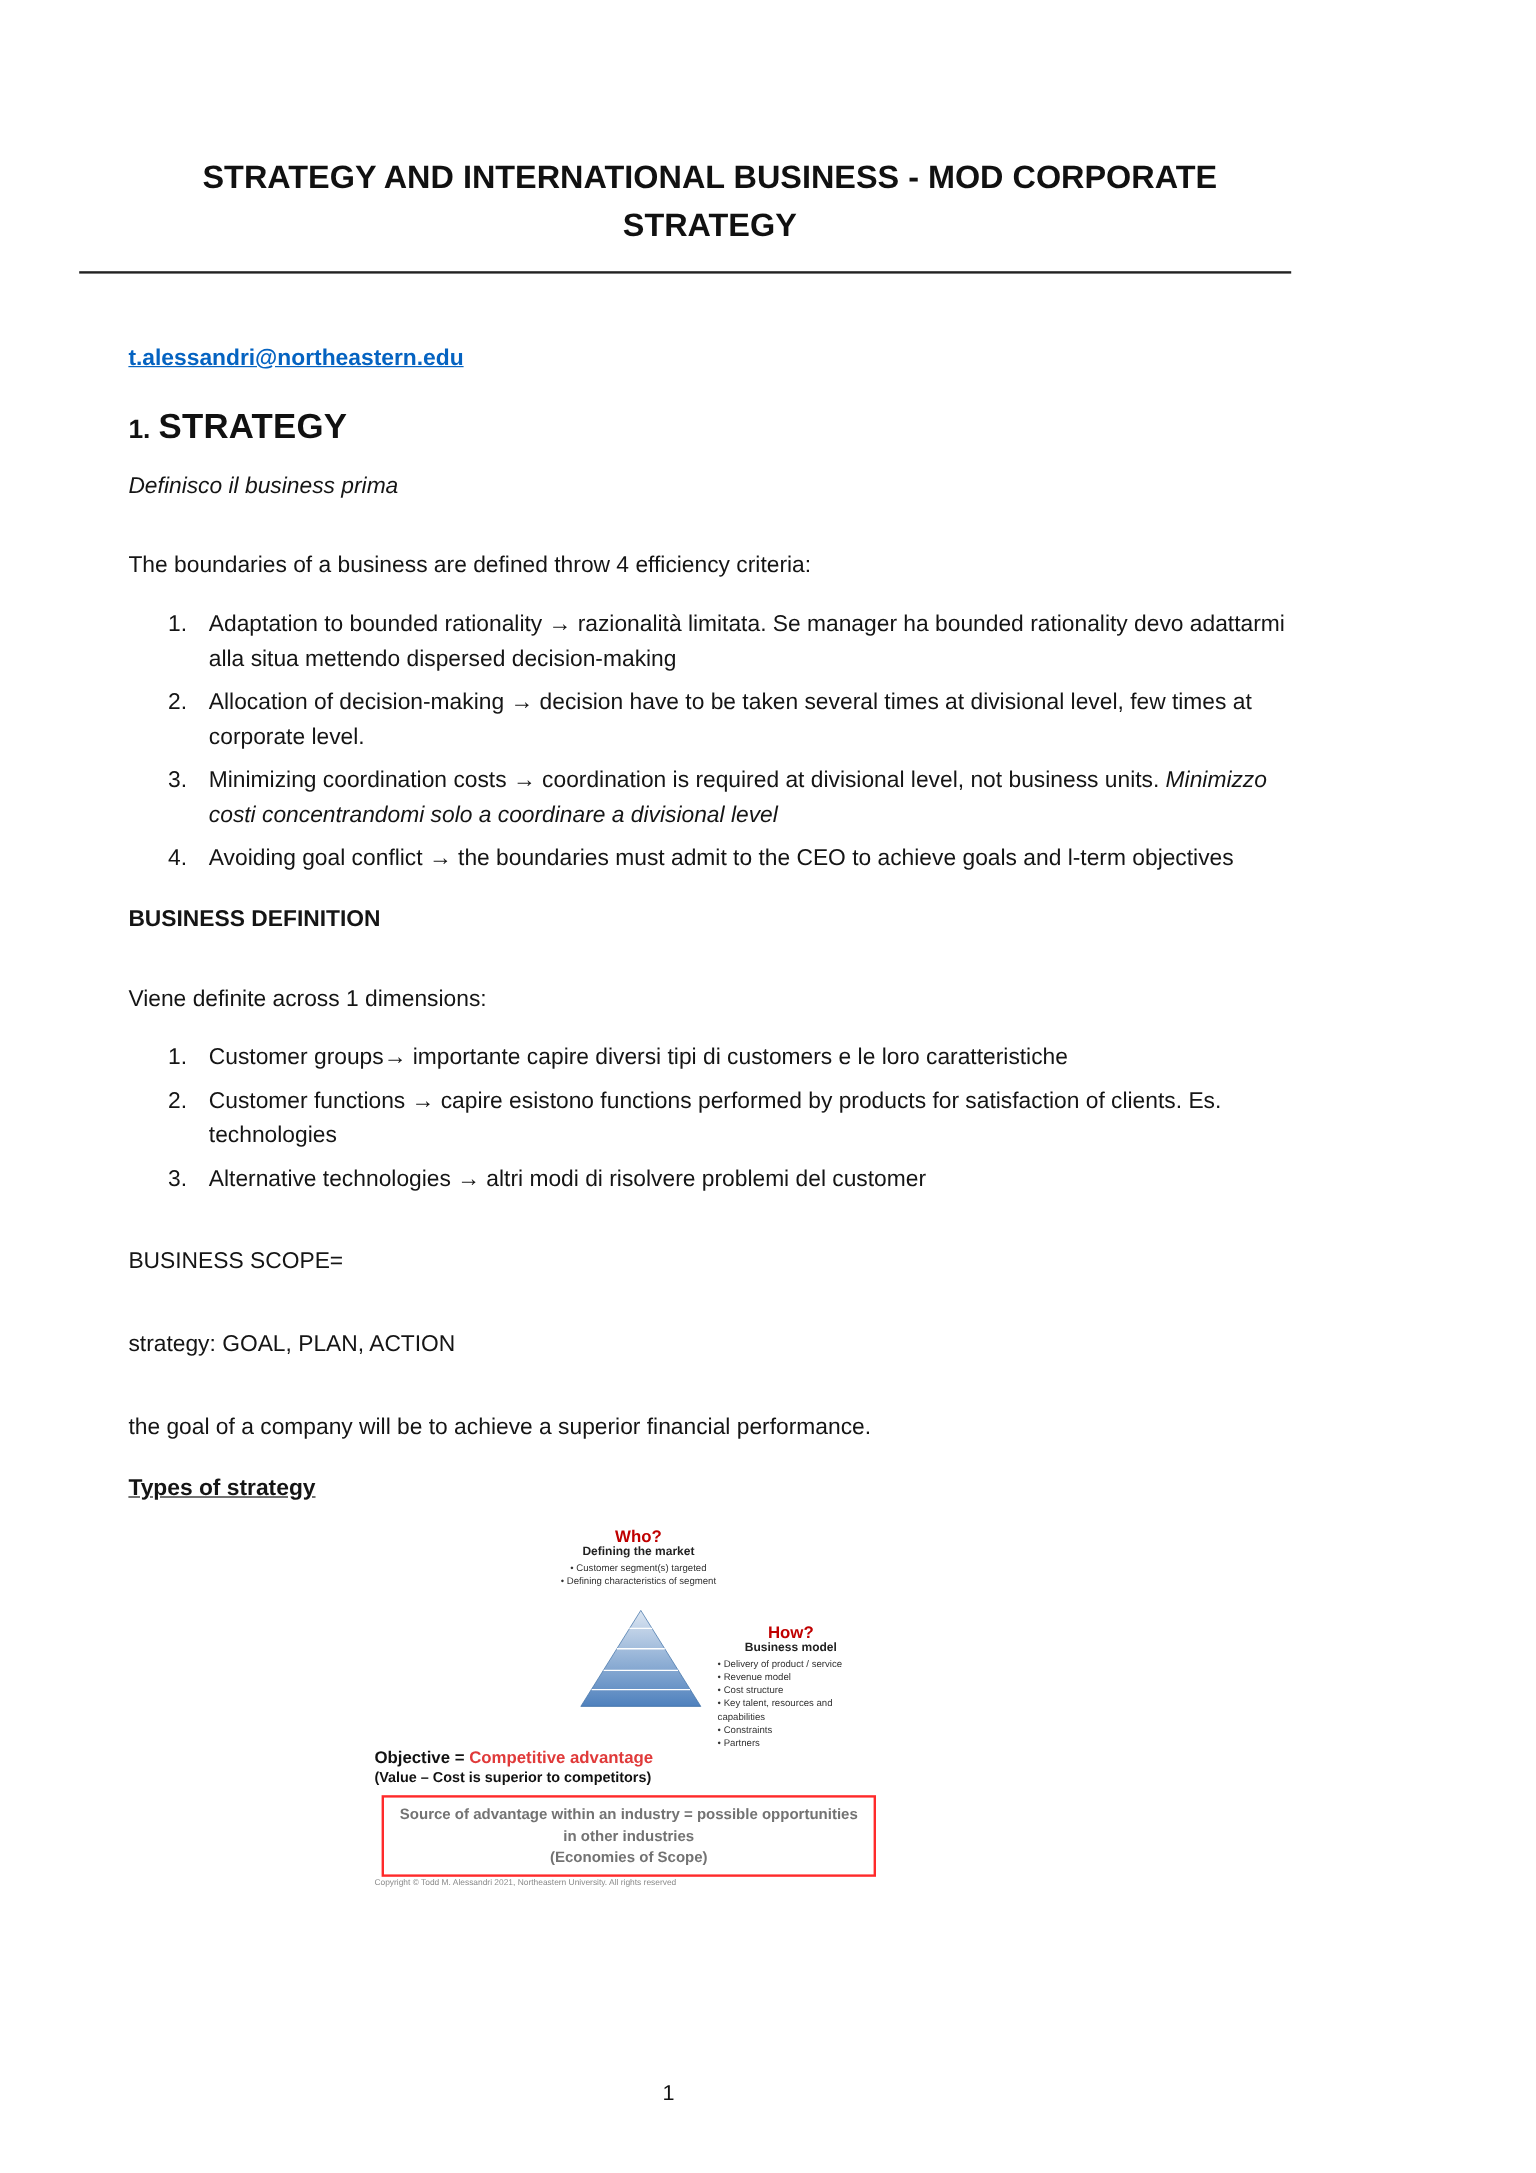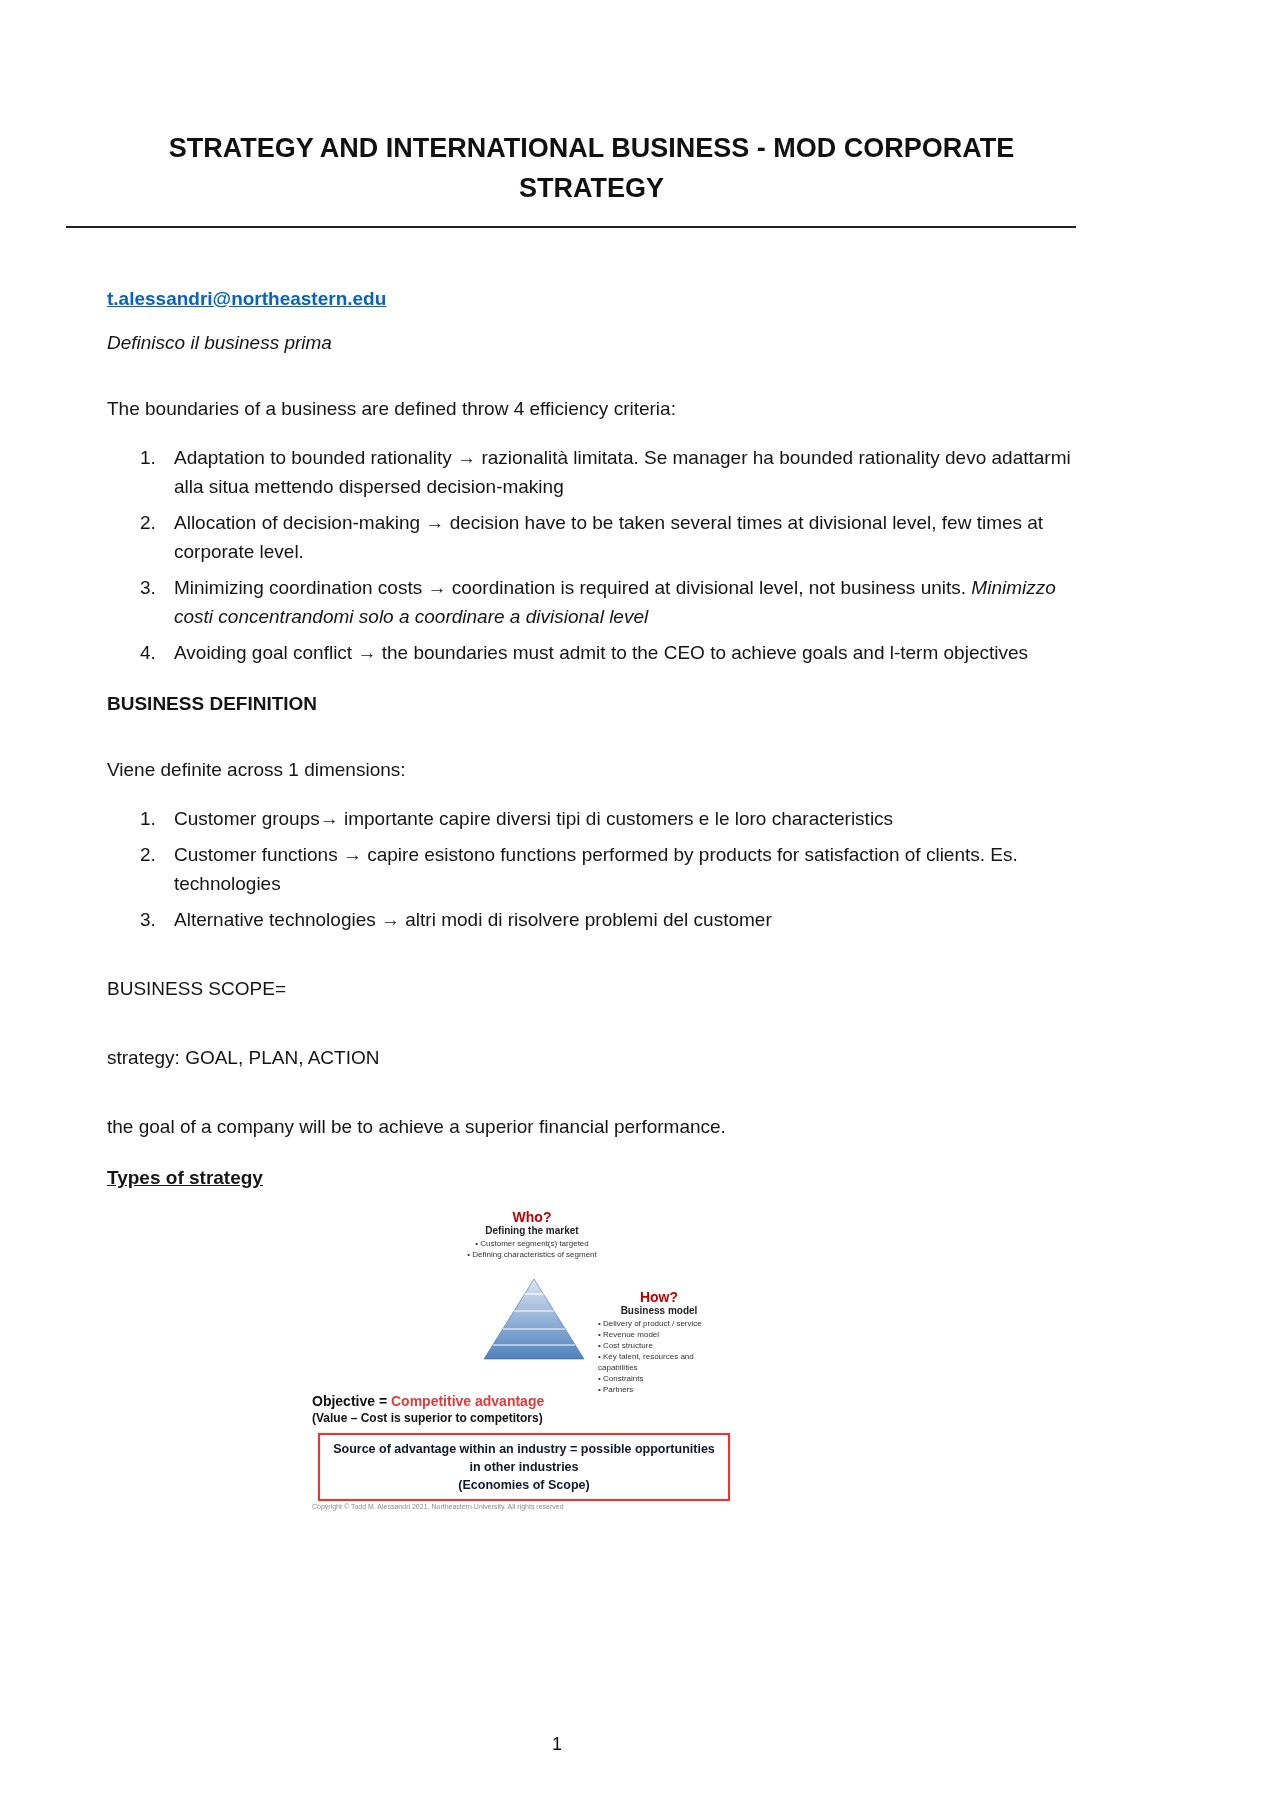--- a/index.html
+++ b/index.html
@@ -75,21 +75,21 @@
   .objective-line .obj-val { color: #E03A3A; }
   .objective-sub {
     position: absolute; top: 204px; left: 0; right: 0;
     text-align: left; font-size: 12px; font-weight: bold; color: #111;
   }
   .scope-box {
     position: absolute; top: 226px; left: 6px; width: 412px;
     border: 2px solid #FF2A2A;
     padding: 5px 8px;
     text-align: center;
-    font-size: 12.5px; font-weight: bold; color: #0f172a;
+    font-size: 12.5px; font-weight: bold; color: #737373;
     line-height: 18px;
     background: #fff;
   }
   .d-copyright {
     position: absolute; top: 296px; left: 0;
     font-size: 7px; color: #8a8a8a;
   }
   .page-num {
     position: absolute; bottom: 56px; left: 107px; width: 900px;
     text-align: center; font-size: 18px; color: #111;
@@ -98,20 +98,21 @@
 </head>
 <body>
 
 <div class="page">
 
   <h1 class="doc-title">STRATEGY AND INTERNATIONAL BUSINESS -  MOD CORPORATE STRATEGY</h1>
   <hr class="title-rule">
 
   <a class="email" href="#">t.alessandri@northeastern.edu</a>
 
+  <h2 class="sec-heading"><span class="sec-num">1.</span> <span class="sec-title">STRATEGY</span></h2>
 
   <p class="lead-italic">Definisco il business prima</p>
 
   <p class="para">The boundaries of a business are defined throw 4 efficiency criteria:</p>
 
   <div class="nlist">
     <div class="nitem">
       <span class="nnum">1.</span>
       <span class="ntext"><span>Adaptation to bounded rationality → razionalità limitata. Se manager ha bounded rationality devo adattarmi alla situa mettendo dispersed decision-making</span><span class="it"></span></span>
     </div>
@@ -129,21 +130,21 @@
     </div>
   </div>
 
   <h3 class="bold-heading">BUSINESS DEFINITION</h3>
 
   <p class="para">Viene definite across 1 dimensions:</p>
 
   <div class="nlist">
     <div class="nitem">
       <span class="nnum">1.</span>
-      <span class="ntext">Customer groups→ importante capire diversi tipi di customers e le loro characteristics</span>
+      <span class="ntext">Customer groups→ importante capire diversi tipi di customers e le loro caratteristiche</span>
     </div>
     <div class="nitem">
       <span class="nnum">2.</span>
       <span class="ntext">Customer functions → capire esistono functions performed by products for satisfaction of clients. Es. technologies</span>
     </div>
     <div class="nitem">
       <span class="nnum">3.</span>
       <span class="ntext">Alternative technologies → altri modi di risolvere problemi del customer</span>
     </div>
   </div>

